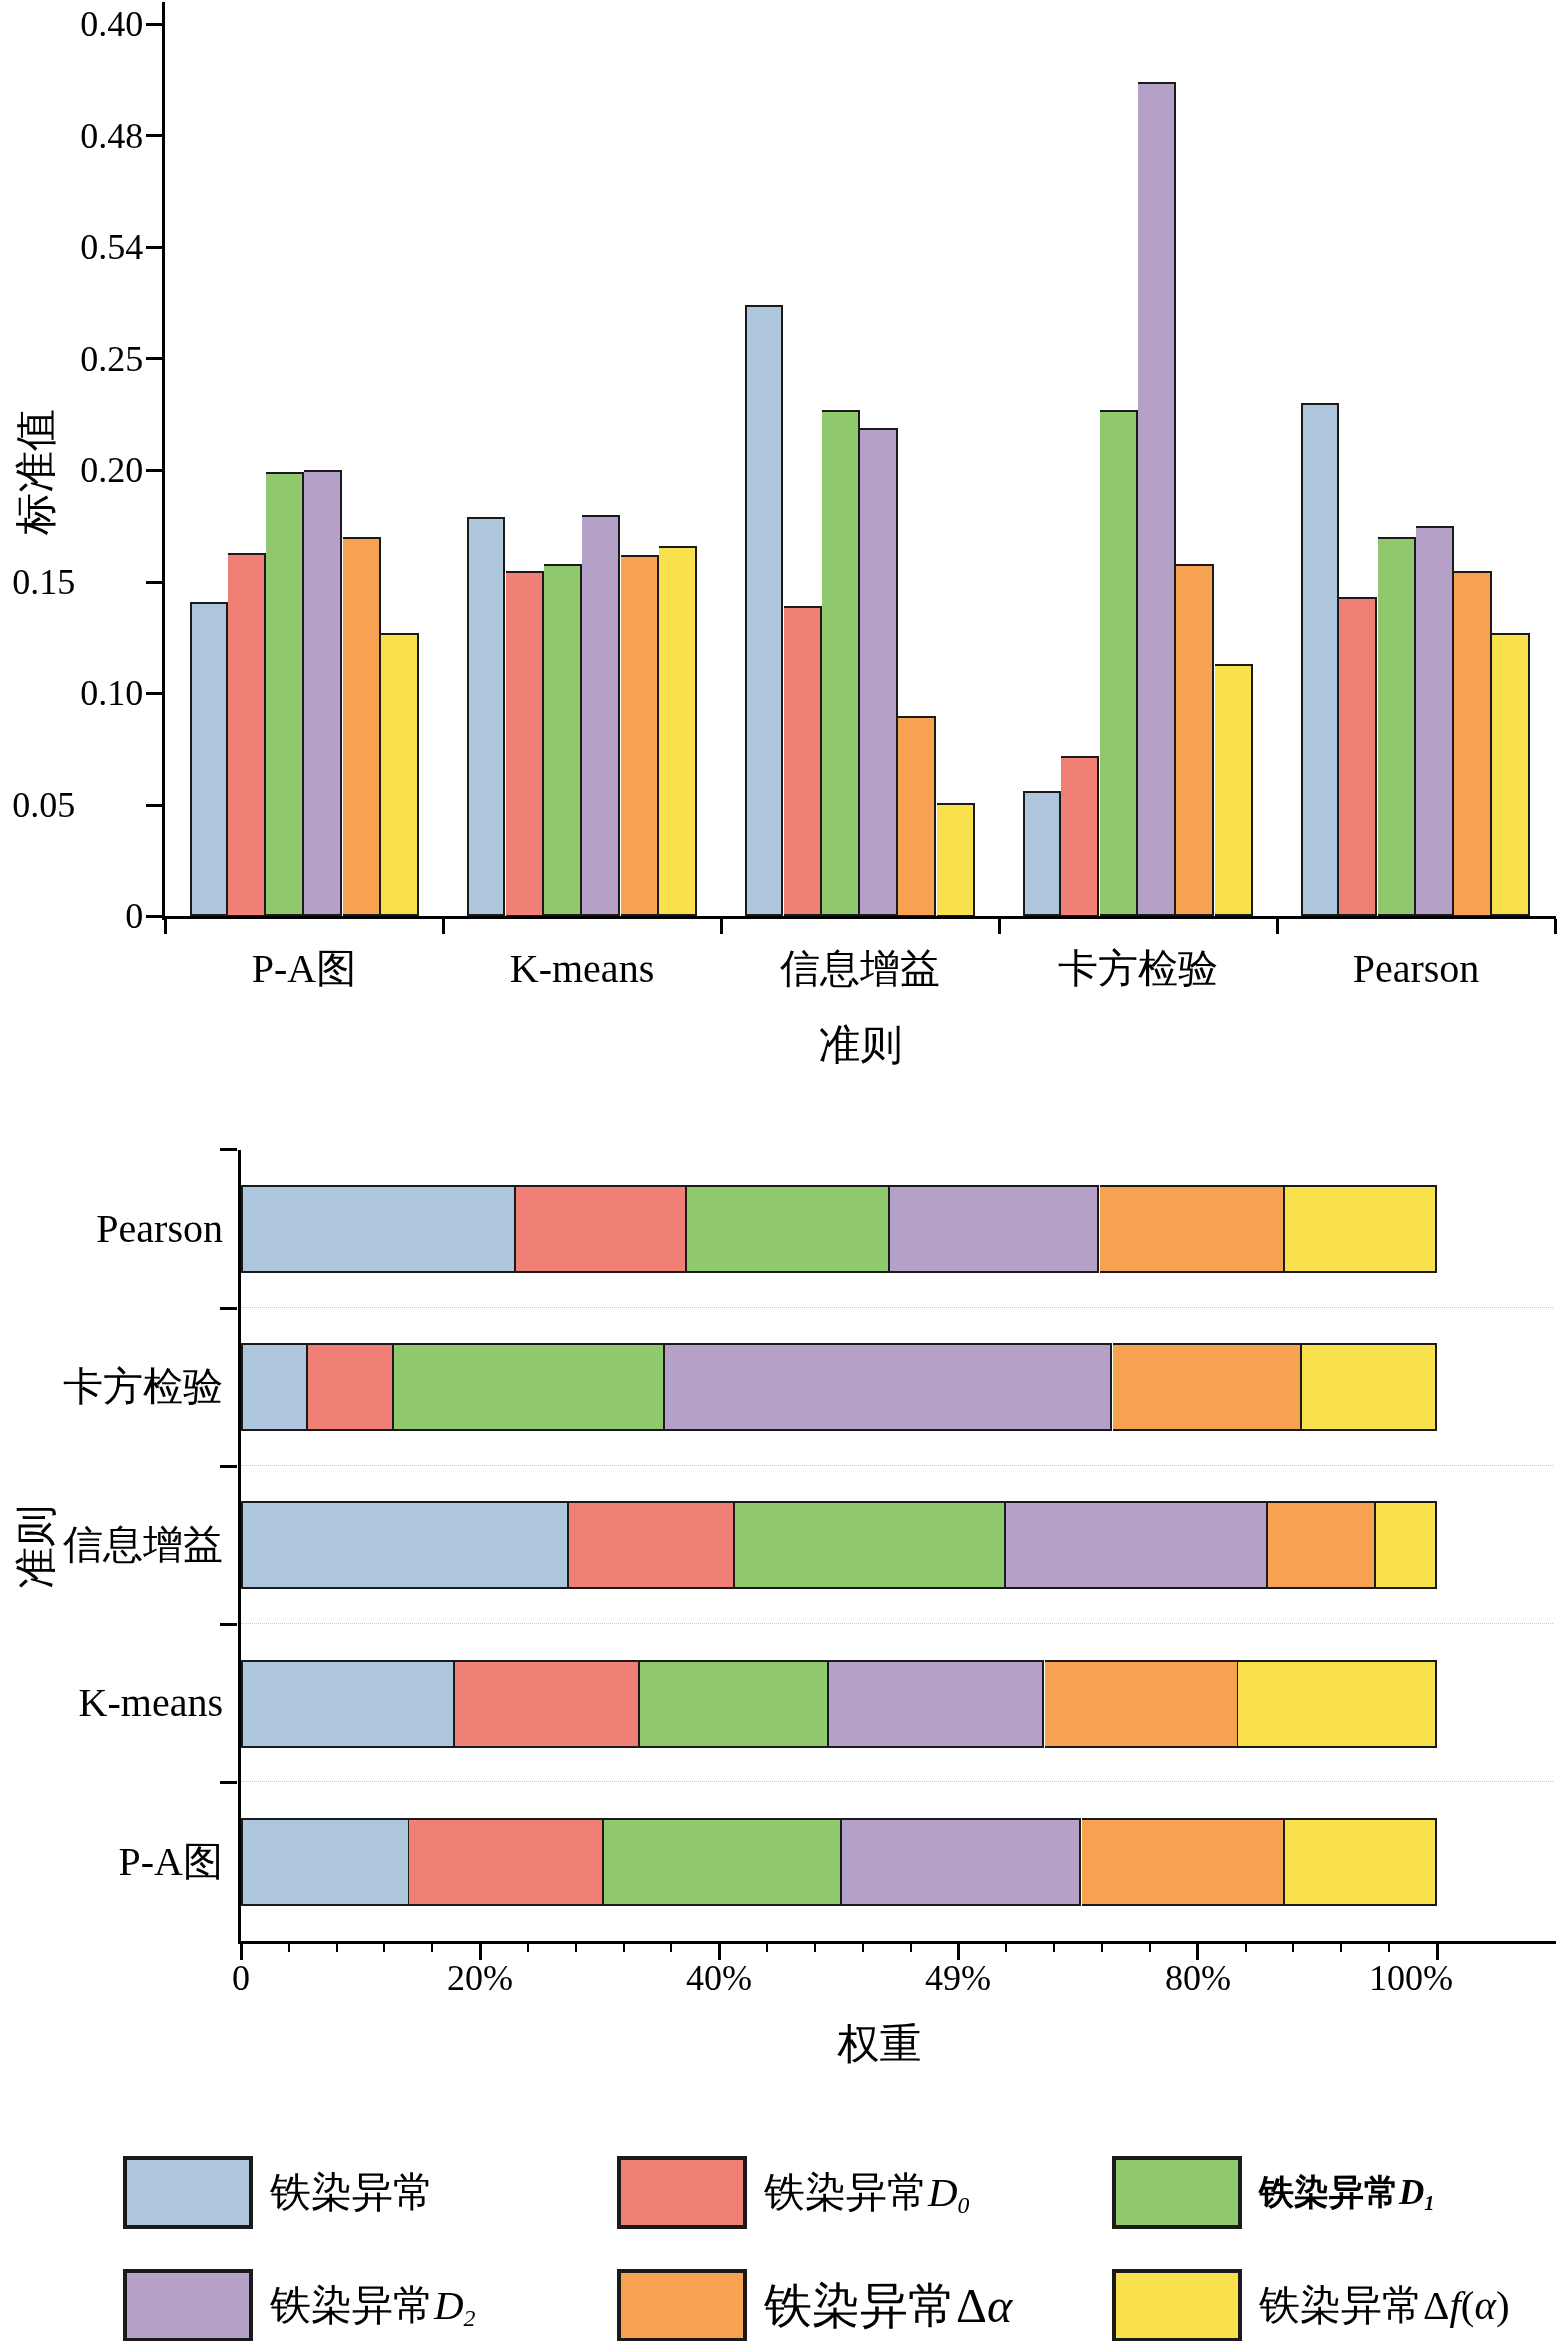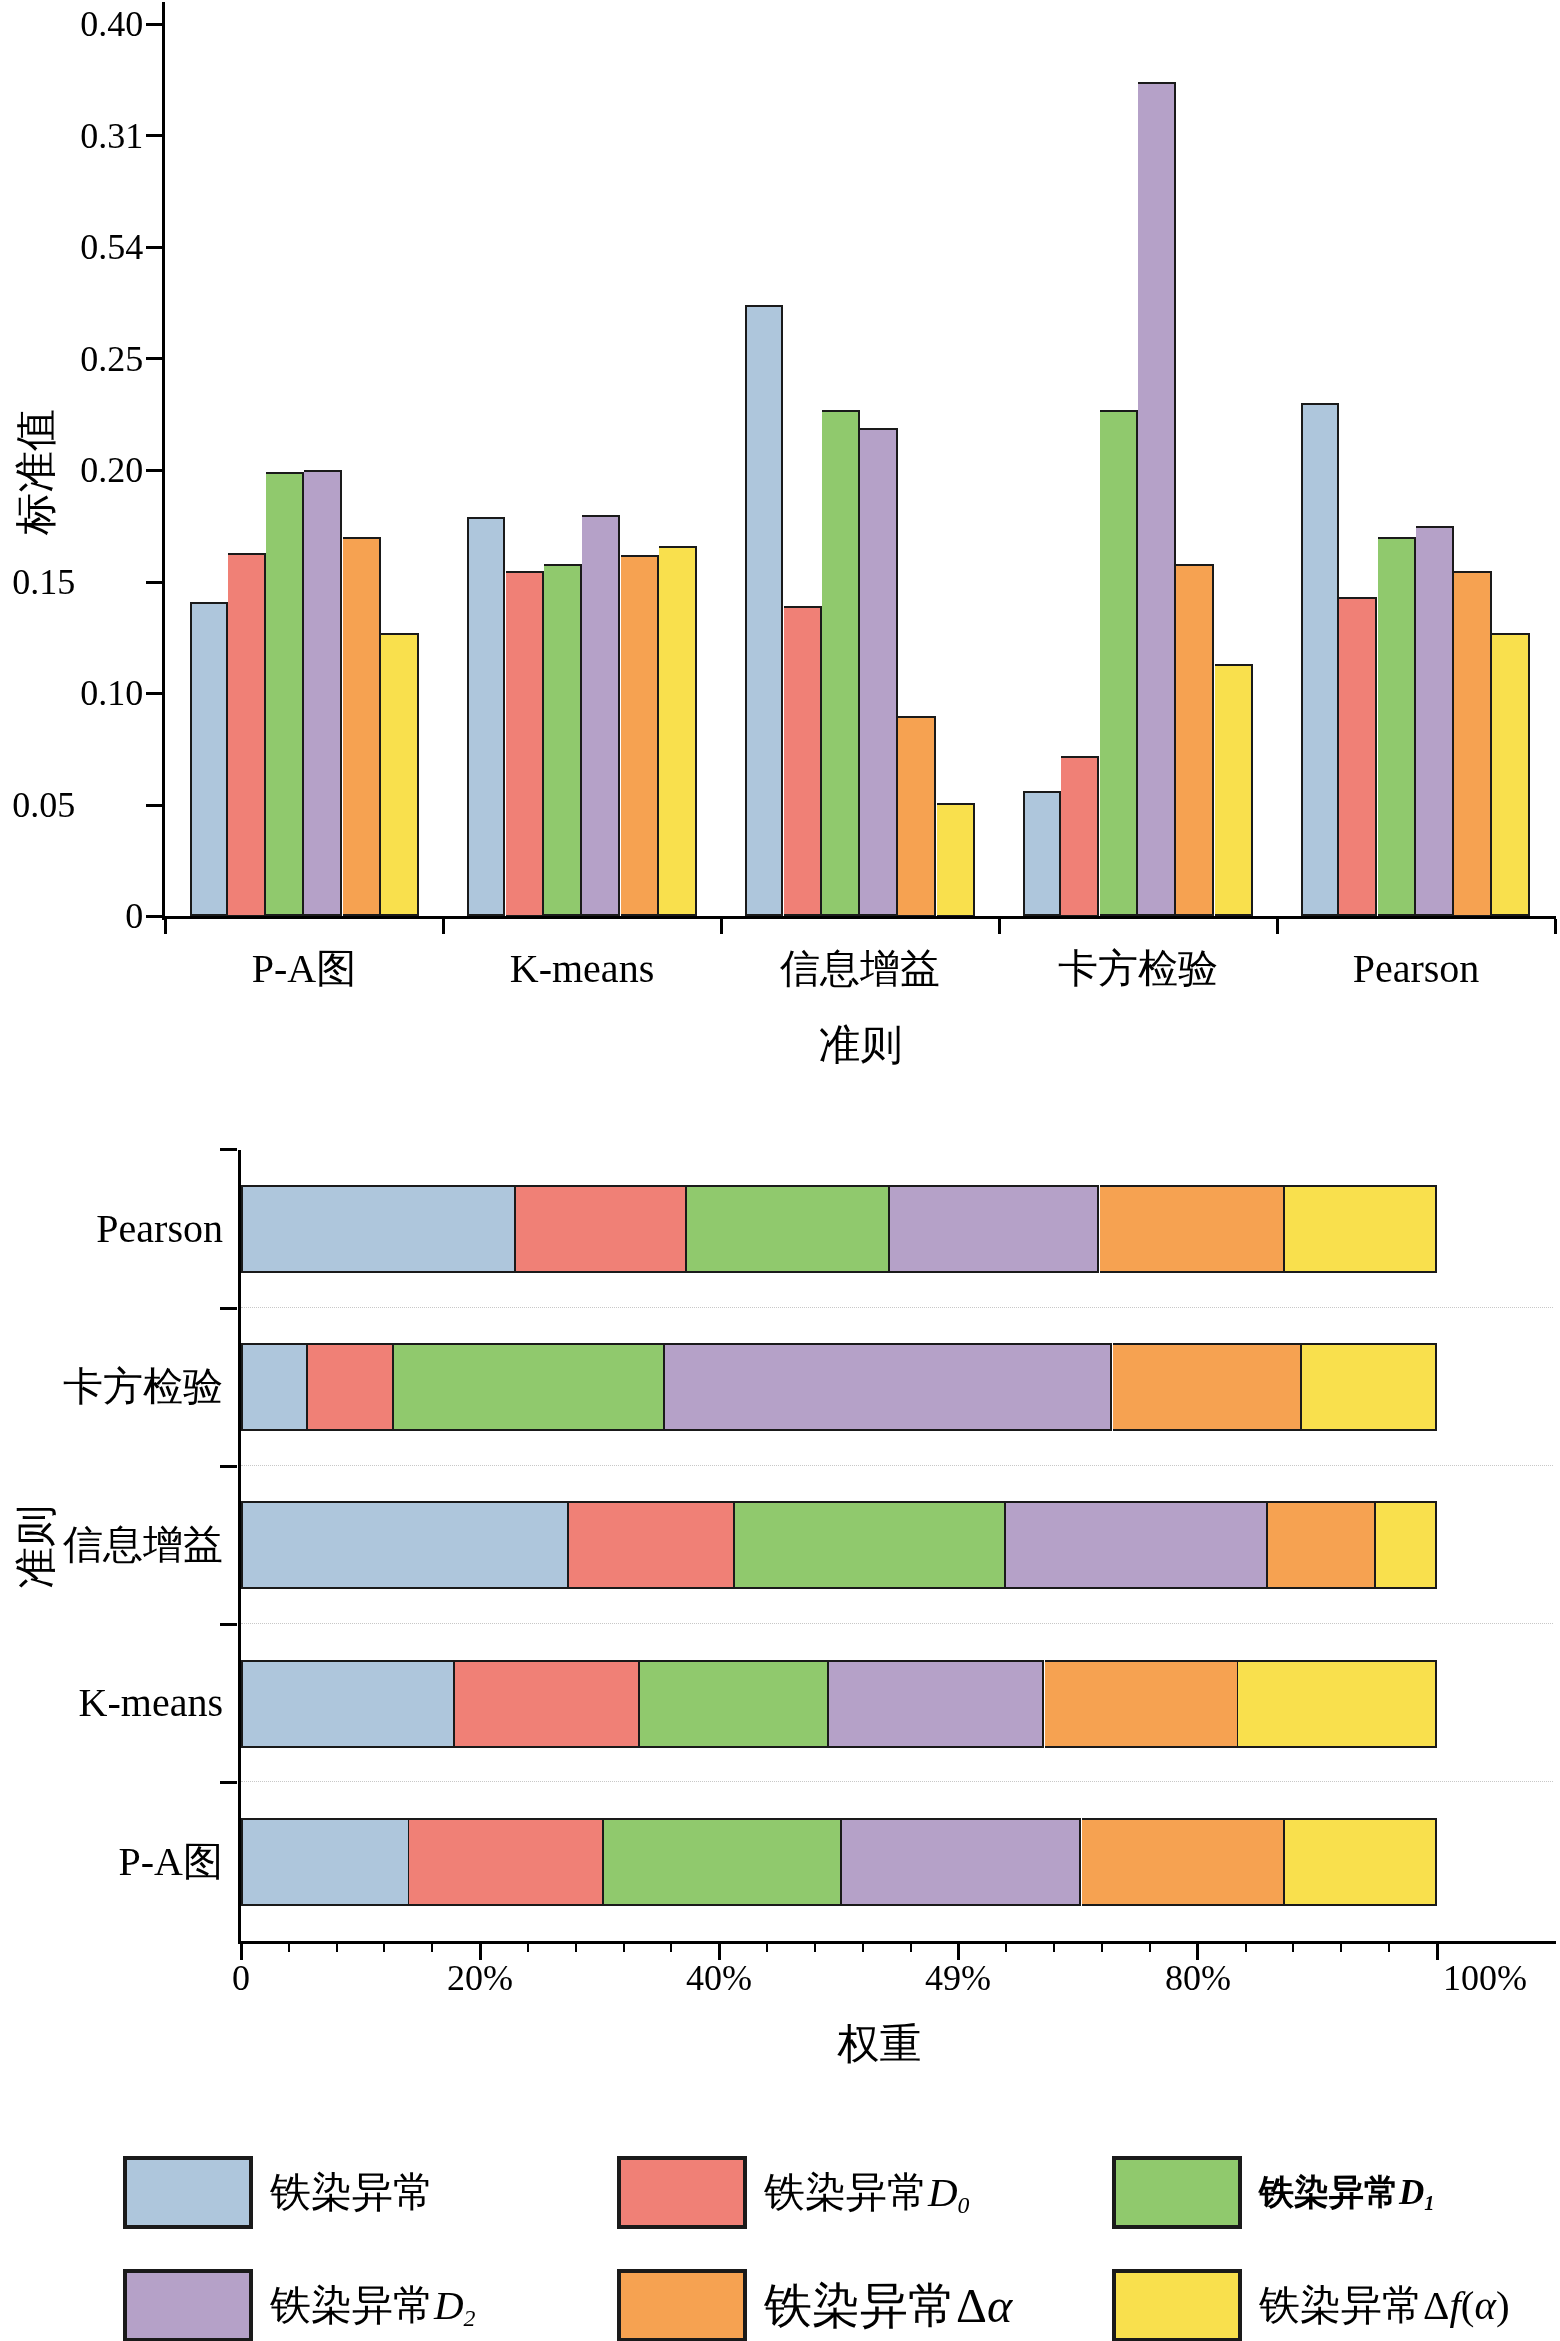--- a/index.html
+++ b/index.html
@@ -77,21 +77,21 @@
       <div style="left: 12.3px; top: 674px; width: 131px; height: 38px; line-height: 38px; text-align: right; font-size: 36px;">0.10</div>
       <div style="left: 146px; top: 581px; width: 16px; height: 2.5px; background: rgb(0, 0, 0);"></div>
       <div style="left: 12.3px; top: 563px; width: 131px; height: 38px; line-height: 38px; text-align: left; font-size: 36px;">0.15</div>
       <div style="left: 146px; top: 469px; width: 16px; height: 2.5px; background: rgb(0, 0, 0);"></div>
       <div style="left: 12.3px; top: 451px; width: 131px; height: 38px; line-height: 38px; text-align: right; font-size: 36px;">0.20</div>
       <div style="left: 146px; top: 357px; width: 16px; height: 2.5px; background: rgb(0, 0, 0);"></div>
       <div style="left: 12.3px; top: 340px; width: 131px; height: 38px; line-height: 38px; text-align: right; font-size: 36px;">0.25</div>
       <div style="left: 146px; top: 246px; width: 16px; height: 2.5px; background: rgb(0, 0, 0);"></div>
       <div style="left: 12.3px; top: 228px; width: 131px; height: 38px; line-height: 38px; text-align: right; font-size: 36px;">0.54</div>
       <div style="left: 146px; top: 134px; width: 16px; height: 2.5px; background: rgb(0, 0, 0);"></div>
-      <div style="left: 12.3px; top: 117px; width: 131px; height: 38px; line-height: 38px; text-align: right; font-size: 36px;">0.31</div>
+      <div style="left: 12.3px; top: 117px; width: 131px; height: 38px; line-height: 38px; text-align: right; font-size: 36px;">0.48</div>
       <div style="left: 146px; top: 23px; width: 16px; height: 2.5px; background: rgb(0, 0, 0);"></div>
       <div style="left: 12.3px; top: 5px; width: 131px; height: 38px; line-height: 38px; text-align: right; font-size: 36px;">0.40</div>
       <div style="left: 164px; top: 919px; width: 2.5px; height: 15px; background: rgb(0, 0, 0);"></div>
       <div style="left: 442px; top: 919px; width: 2.5px; height: 15px; background: rgb(0, 0, 0);"></div>
       <div style="left: 720px; top: 919px; width: 2.5px; height: 15px; background: rgb(0, 0, 0);"></div>
       <div style="left: 998px; top: 919px; width: 2.5px; height: 15px; background: rgb(0, 0, 0);"></div>
       <div style="left: 1276px; top: 919px; width: 2.5px; height: 15px; background: rgb(0, 0, 0);"></div>
       <div style="left: 1554px; top: 919px; width: 2.5px; height: 15px; background: rgb(0, 0, 0);"></div>
     </div>
 
@@ -146,21 +146,21 @@
       <div style="left: 173px; top: 1954px; width: 136px; height: 49px; line-height: 49px; text-align: center; font-size: 36px;">0</div>
       <div style="left: 479px; top: 1944px; width: 2.5px; height: 16px; background: rgb(0, 0, 0);"></div>
       <div style="left: 412px; top: 1954px; width: 136px; height: 49px; line-height: 49px; text-align: center; font-size: 36px;">20%</div>
       <div style="left: 718px; top: 1944px; width: 2.5px; height: 16px; background: rgb(0, 0, 0);"></div>
       <div style="left: 651px; top: 1954px; width: 136px; height: 49px; line-height: 49px; text-align: center; font-size: 36px;">40%</div>
       <div style="left: 957px; top: 1944px; width: 2.5px; height: 16px; background: rgb(0, 0, 0);"></div>
       <div style="left: 890px; top: 1954px; width: 136px; height: 49px; line-height: 49px; text-align: center; font-size: 36px;">49%</div>
       <div style="left: 1196px; top: 1944px; width: 2.5px; height: 16px; background: rgb(0, 0, 0);"></div>
       <div style="left: 1130px; top: 1954px; width: 136px; height: 49px; line-height: 49px; text-align: center; font-size: 36px;">80%</div>
       <div style="left: 1436px; top: 1944px; width: 2.5px; height: 16px; background: rgb(0, 0, 0);"></div>
-      <div style="left: 1417px; top: 1954px; width: 136px; height: 49px; line-height: 49px; text-align: center; font-size: 36px;">100%</div>
+      <div style="left: 1369px; top: 1954px; width: 136px; height: 49px; line-height: 49px; text-align: left; font-size: 36px;">100%</div>
       <div style="left: 288px; top: 1944px; width: 1.9px; height: 8px; background: rgb(0, 0, 0);"></div>
       <div style="left: 336px; top: 1944px; width: 1.9px; height: 8px; background: rgb(0, 0, 0);"></div>
       <div style="left: 383px; top: 1944px; width: 1.9px; height: 8px; background: rgb(0, 0, 0);"></div>
       <div style="left: 431px; top: 1944px; width: 1.9px; height: 8px; background: rgb(0, 0, 0);"></div>
       <div style="left: 527px; top: 1944px; width: 1.9px; height: 8px; background: rgb(0, 0, 0);"></div>
       <div style="left: 575px; top: 1944px; width: 1.9px; height: 8px; background: rgb(0, 0, 0);"></div>
       <div style="left: 623px; top: 1944px; width: 1.9px; height: 8px; background: rgb(0, 0, 0);"></div>
       <div style="left: 670px; top: 1944px; width: 1.9px; height: 8px; background: rgb(0, 0, 0);"></div>
       <div style="left: 766px; top: 1944px; width: 1.9px; height: 8px; background: rgb(0, 0, 0);"></div>
       <div style="left: 814px; top: 1944px; width: 1.9px; height: 8px; background: rgb(0, 0, 0);"></div>

